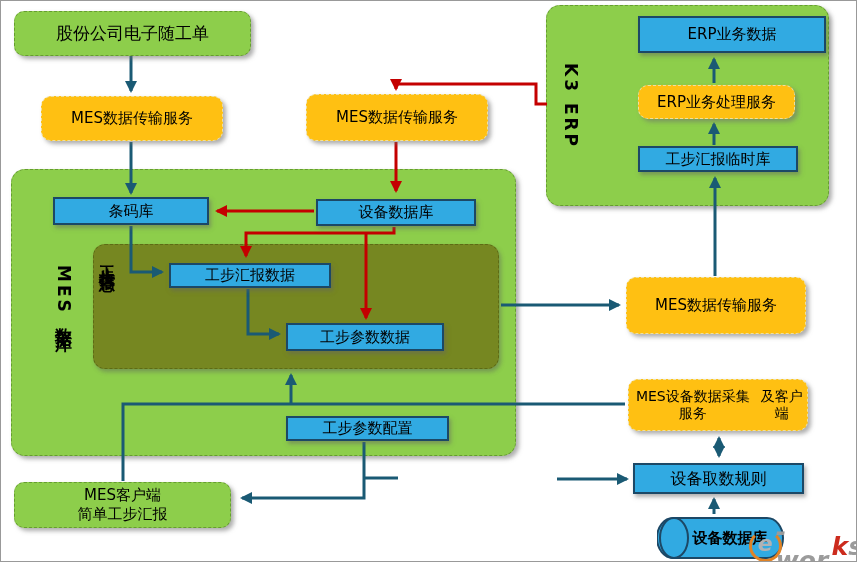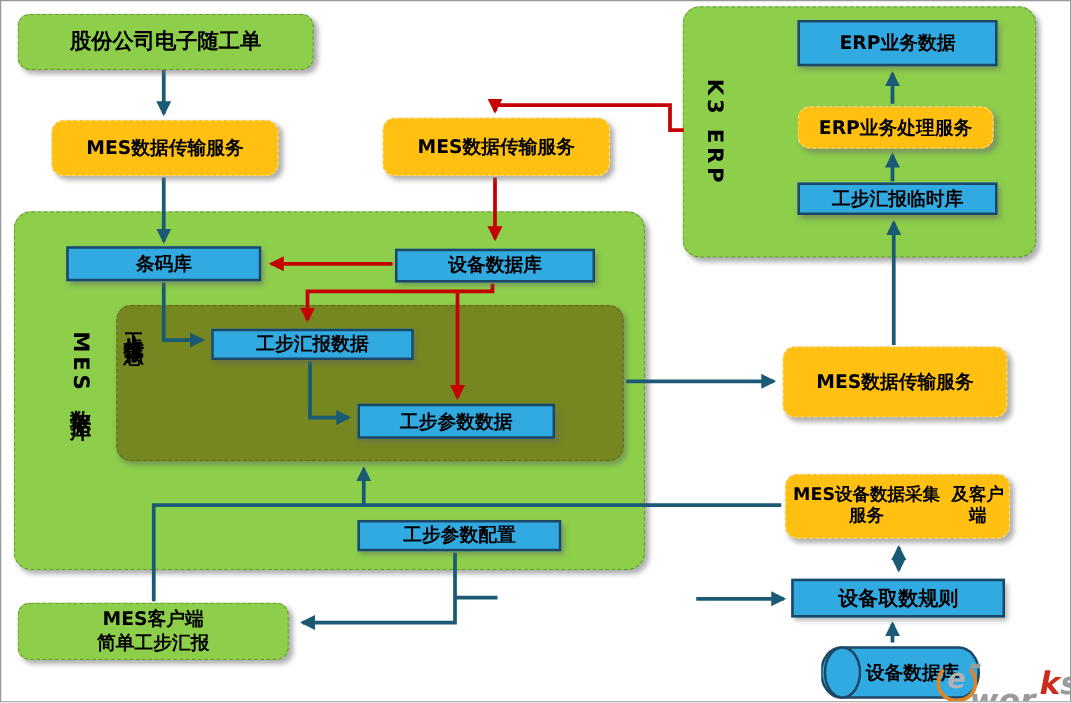--- a/index.html
+++ b/index.html
@@ -3,21 +3,21 @@
 <meta charset="utf-8">
 <style>
   html,body{margin:0;padding:0;background:#fff;}
   .stage{
     position:relative;width:857px;height:562px;background:#ffffff;
     border:1px solid #999;box-sizing:border-box;overflow:hidden;
     font-family:"DejaVu Sans","Liberation Sans",sans-serif;
     color:#000;
   }
   .box{position:absolute;display:flex;align-items:center;justify-content:center;
-       text-align:center;box-sizing:border-box;font-weight:bold;line-height:1.25;}
+       text-align:center;box-sizing:border-box;font-weight:normal;line-height:1.25;}
   .green{background:#8dce4b;border:1px dashed #669c31;border-radius:10px;
          box-shadow:3px 3px 4px rgba(110,110,110,.55);}
   .container{border-radius:14px;}
   .orange{background:#ffc012;border:1px dashed #efe0a0;border-radius:10px;
           box-shadow:3px 3px 4px rgba(110,110,110,.55);}
   .blue{background:#31aae2;border:2px solid #1c4866;
         box-shadow:2px 3px 4px rgba(100,100,100,.5);}
   .dark{background:#768721;border:1px dashed #5d6b15;border-radius:12px;
         box-shadow:2px 3px 4px rgba(90,90,90,.45);}
   .vlabel{position:absolute;writing-mode:vertical-rl;text-orientation:mixed;
@@ -96,21 +96,21 @@
   </div>
 
   <div class="box orange node" style="left:40px;top:95px;width:182px;height:45px;font-size:15px">
     <span>MES数据传输服务</span>
   </div>
 
   <div class="box orange node" style="left:305px;top:93px;width:182px;height:47px;font-size:15px">
     <span>MES数据传输服务</span>
   </div>
 
-  <div class="box blue node" style="left:637px;top:15px;width:160px;height:37px;font-size:15px">
+  <div class="box blue node" style="left:637px;top:15px;width:188px;height:37px;font-size:15px">
     <span>ERP业务数据</span>
   </div>
 
   <div class="box orange node" style="left:637px;top:84px;width:157px;height:34px;font-size:15px">
     <span>ERP业务处理服务</span>
   </div>
 
   <div class="box blue node" style="left:637px;top:145px;width:160px;height:26px;font-size:15px">
     <span>工步汇报临时库</span>
   </div>

